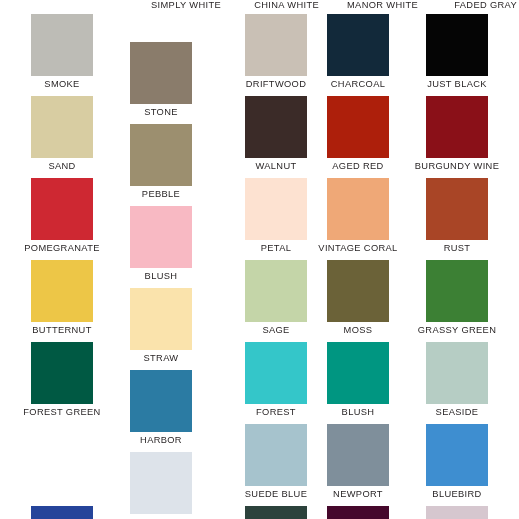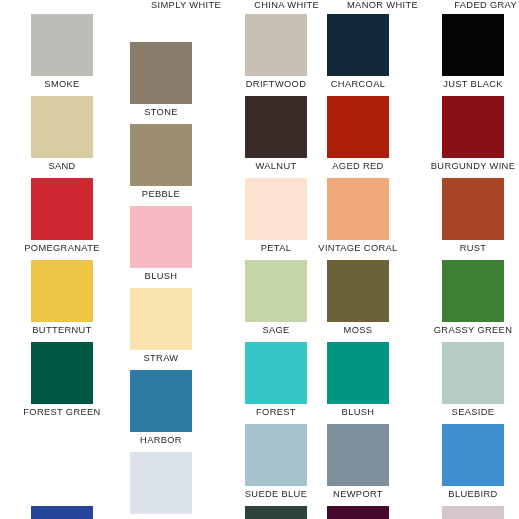--- a/index.html
+++ b/index.html
@@ -36,21 +36,21 @@
   }
   .swatch-cell {
     position: absolute;
     top: 0;
     width: 62px;
   }
   .swatch-cell.col-0 { left: 31px; }
   .swatch-cell.col-1 { left: 130px; margin-top: 28px; }
   .swatch-cell.col-2 { left: 229px; margin-left: 16px; }
   .swatch-cell.col-3 { left: 327px; }
-  .swatch-cell.col-4 { left: 426px; margin-left: 16px; }
+  .swatch-cell.col-4 { left: 426px; }
 
   .swatch-chip {
     width: 62px;
     height: 62px;
     display: block;
   }
   .row-partial .swatch-chip {
     height: 14px;
   }
   .swatch-label {

